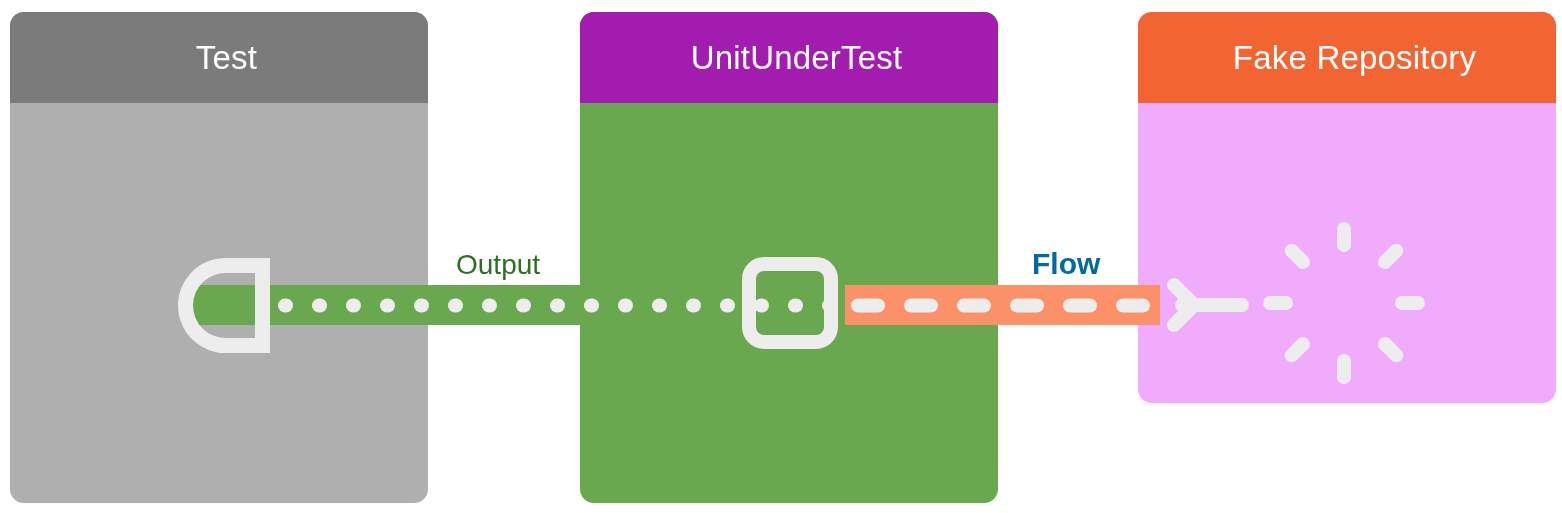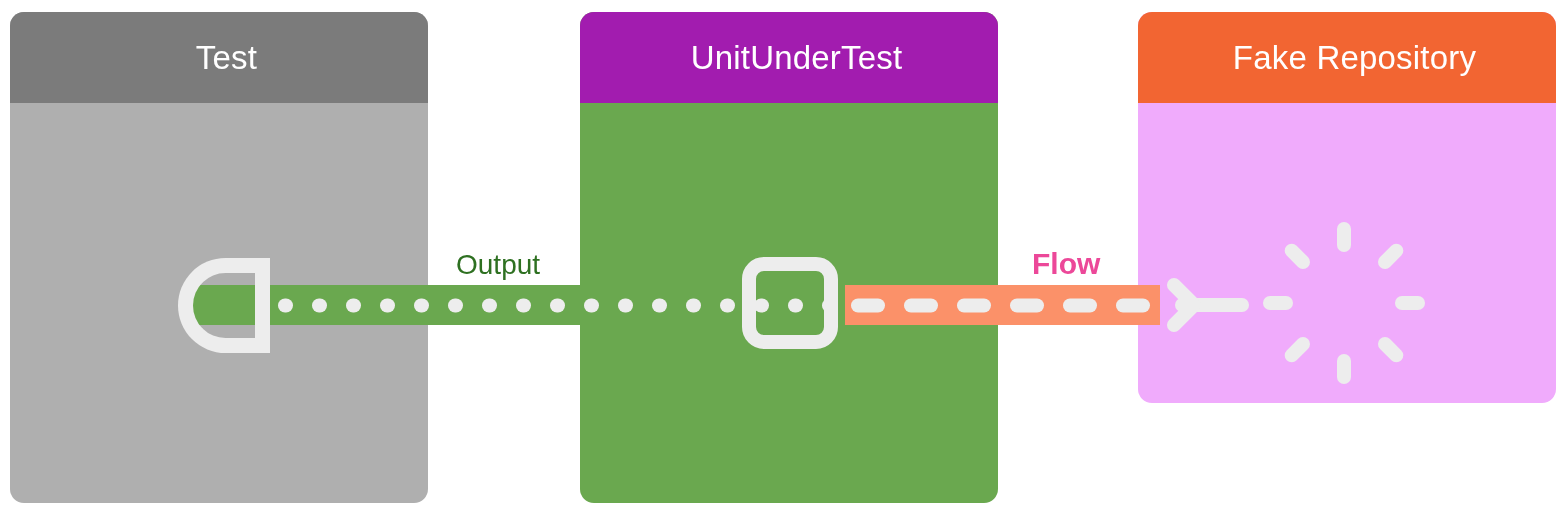--- a/index.html
+++ b/index.html
@@ -190,21 +190,21 @@
   #label-output {
     left: 450px;
     top: 251px;
     color: #2E7021;
     font-size: 28px;
     font-weight: 400;
   }
   #label-flow {
     left: 1026px;
     top: 249px;
-    color: #ec4899;
+    color: #0369a1;
     font-size: 30px;
     font-weight: 700;
   }
 </style>
 </head>
 <body>
 
 <div id="canvas">
 
   <div class="box" id="box-test">

